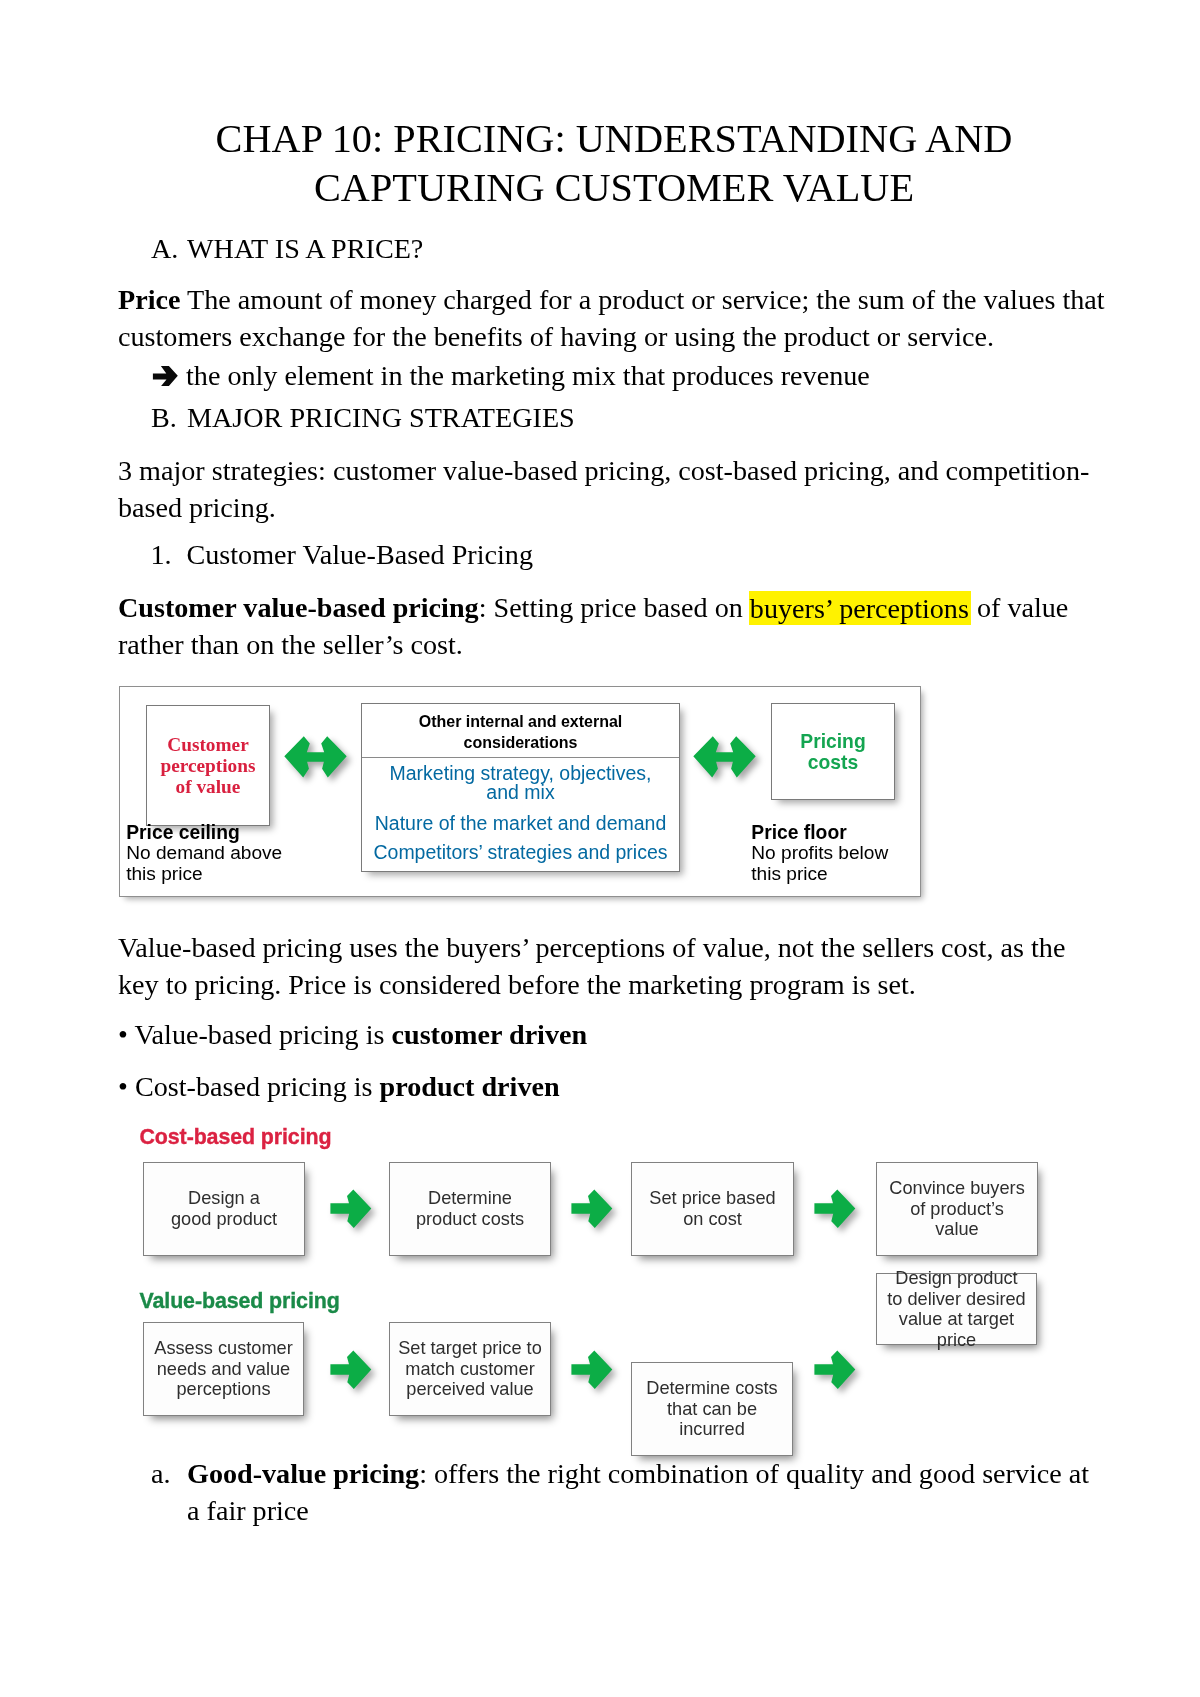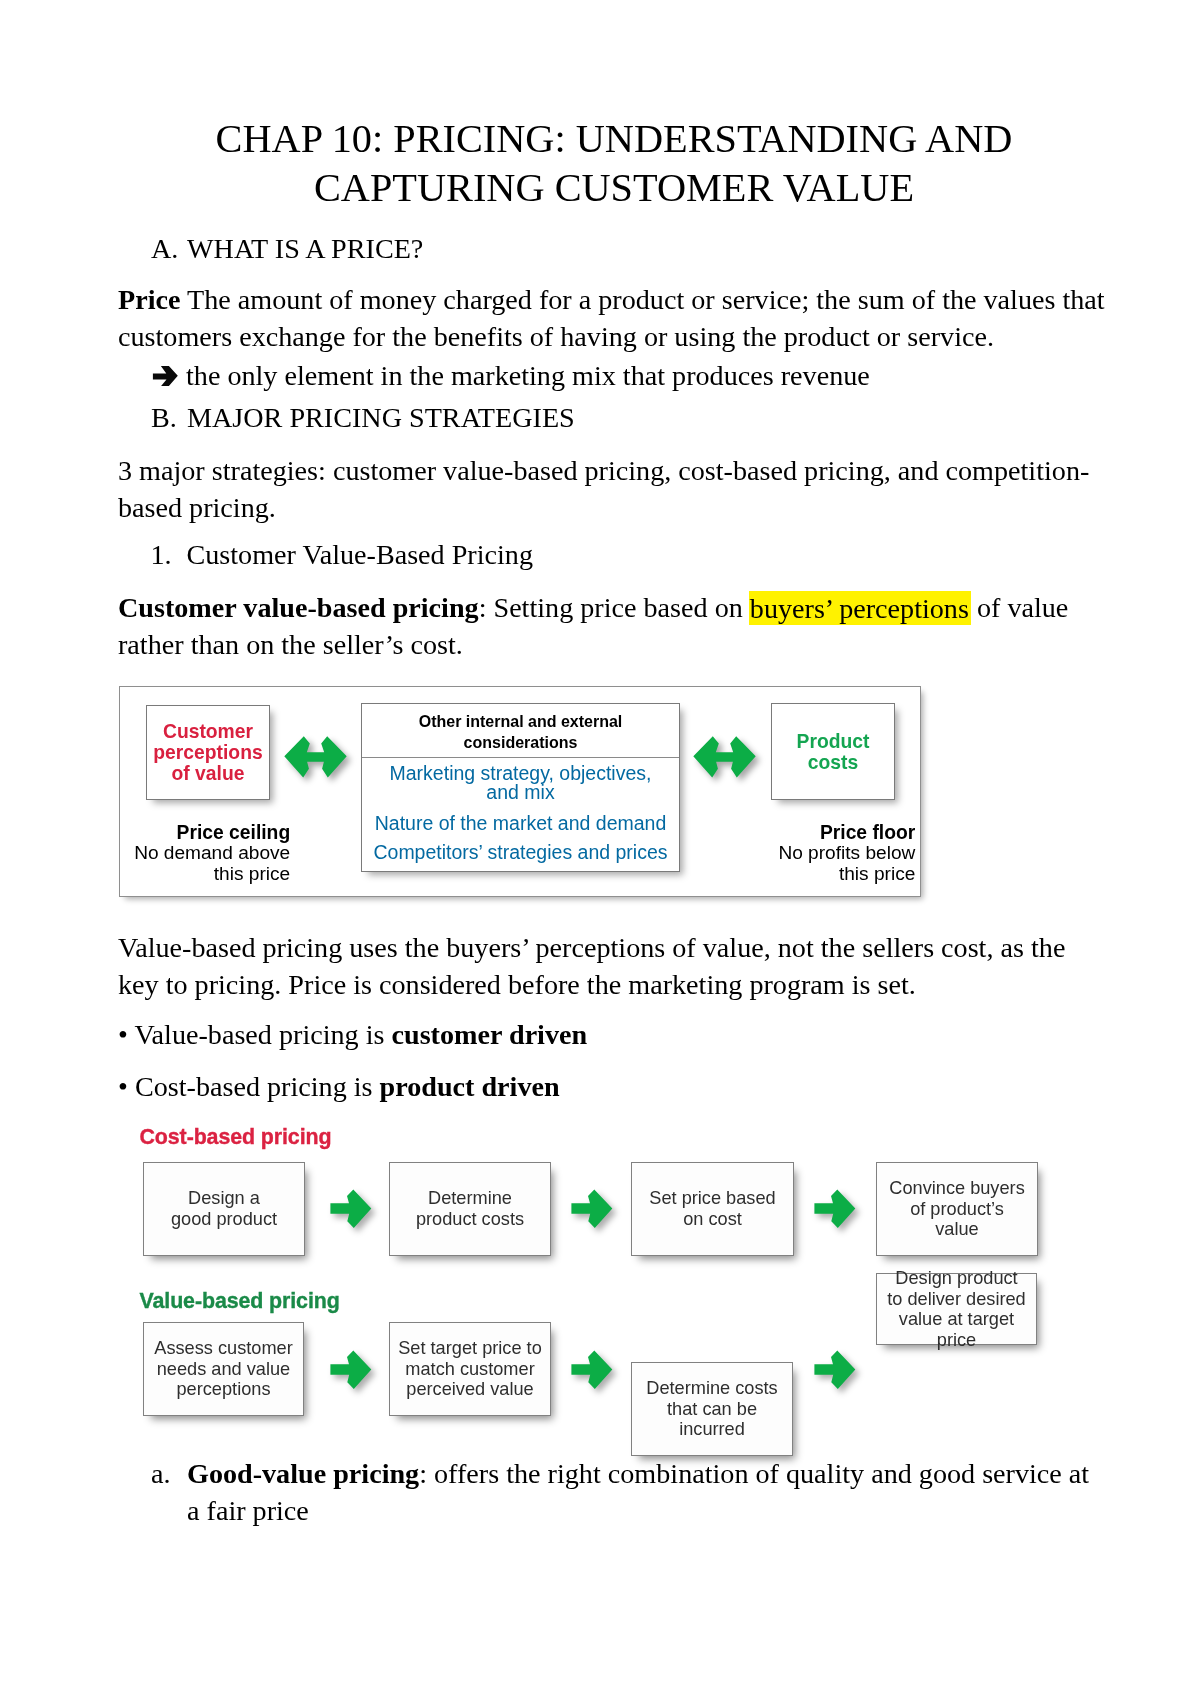--- a/index.html
+++ b/index.html
@@ -25,21 +25,21 @@
   .listrow .mk{width:36px;flex:0 0 36px;}
   .listrow .tx{flex:1;}
 
   .arrowbullet{position:absolute;display:flex;font-size:28.15px;line-height:37px;}
   .arrowbullet .ic{width:35px;flex:0 0 35px;position:relative;}
   .arrowbullet .ic svg{position:absolute;left:0.5px;top:8.4px;}
   .bulletrow{position:absolute;font-size:28.15px;line-height:37px;}
 
   
   .fig{position:absolute;font-family:"Liberation Sans",sans-serif;}
-  .cap{position:absolute;text-align:right;}
+  .cap{position:absolute;text-align:left;}
 
   
   #fig1{left:119px;top:686px;width:802px;height:211px;
         border:1px solid #8f8f8f;box-sizing:border-box;background:#fff;
         box-shadow:4px 4px 6px -2px rgba(0,0,0,0.33);}
   #fig1 .nb{position:absolute;box-sizing:border-box;background:#fff;
             border:1.2px solid #7a7a7a;
             box-shadow:5px 5px 7px -2px rgba(0,0,0,0.34);}
   #fig1 .nbtxt{position:absolute;left:0;right:0;top:50%;
                transform:translateY(-50%);text-align:center;
@@ -109,21 +109,21 @@
     <span class="mk">1.</span>
     <span class="tx">Customer Value-Based Pricing</span>
   </div>
 
   <div class="para" style="left:118px;top:589px;width:992px;">
     <span class="b">Customer value-based pricing</span><span>: Setting price based on </span><span class="hl">buyers’ perceptions</span><span> of value rather than on the seller’s cost.</span>
   </div>
 
   <div class="fig" id="fig1">
 
-    <div class="nb" style="left:26px;top:18px;width:124px;height:95px;">
+    <div class="nb" style="left:26px;top:18px;width:124px;height:121px;font-family:Liberation Serif, serif;">
       <div class="nbtxt" style="color:#D9203F;">
         <div>Customer</div>
         <div>perceptions</div>
         <div>of value</div>
       </div>
     </div>
     <div class="cap" style="left:6.2px;top:135.5px;width:164px;">
       <div class="capb">Price ceiling</div>
       <div class="capn">No demand above</div>
       <div class="capn">this price</div>
@@ -154,21 +154,21 @@
     </div>
 
     <div class="darr" style="left:571.5px;top:48px;">
       <svg width="65" height="44" viewBox="0 0 65 44" aria-hidden="true">
           <path d="M1.3 21.3 L20.8 1.3 L26.8 8.5 L23.8 17.2 L41.2 17.2 L38.2 8.5 L44.2 1.3 L63.7 21.3 L44.8 42.4 L39.1 33.7 L40.9 26.8 L24.1 26.8 L25.9 33.7 L20.2 42.4 Z" fill="#0CAD46"></path>
         </svg>
     </div>
 
     <div class="nb" style="left:651px;top:16px;width:124px;height:97px;">
       <div class="nbtxt" style="color:#14A551;">
-        <div>Product</div>
+        <div>Pricing</div>
         <div>costs</div>
       </div>
     </div>
     <div class="cap" style="left:631.3px;top:135.5px;width:164px;">
       <div class="capb">Price floor</div>
       <div class="capn">No profits below</div>
       <div class="capn">this price</div>
     </div>
   </div>
 

